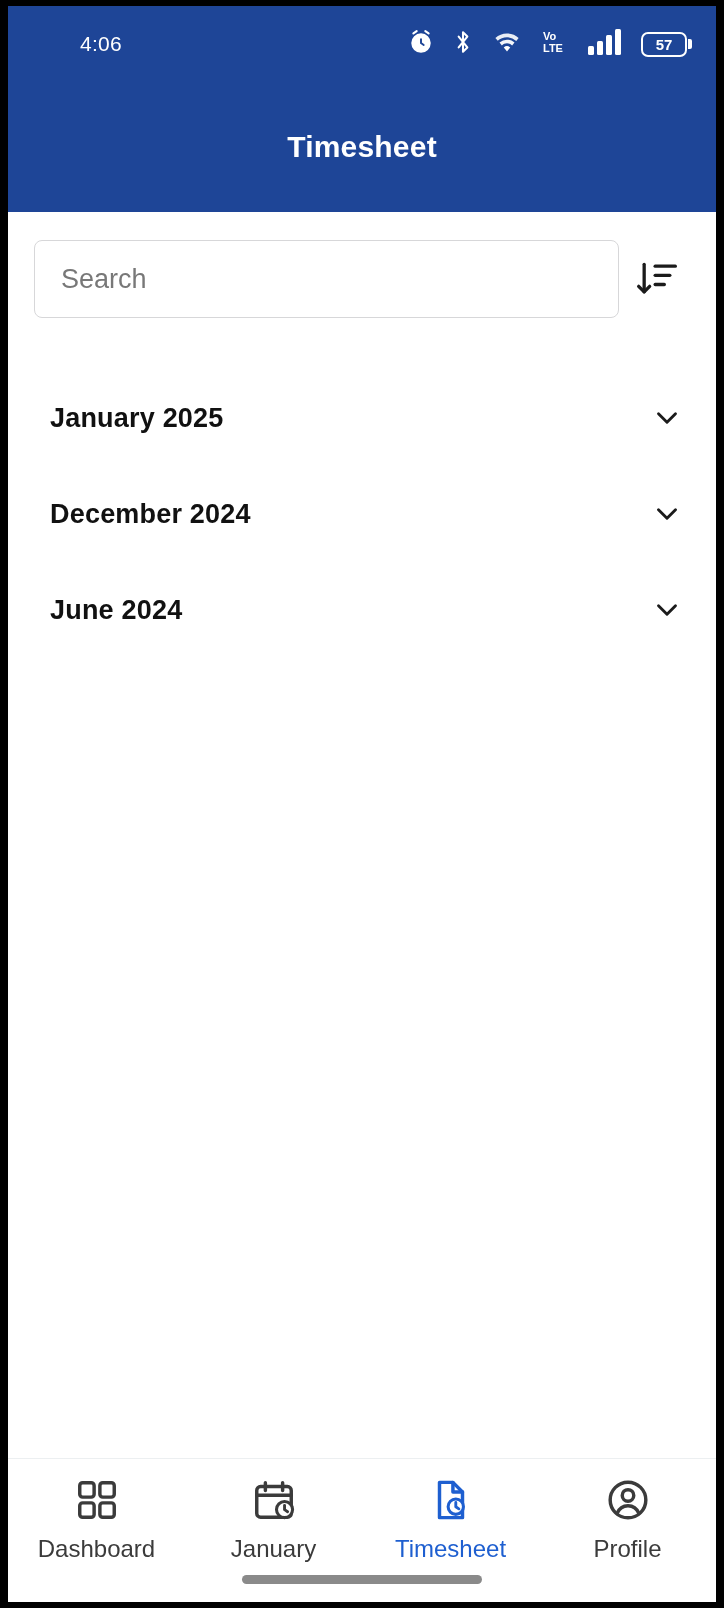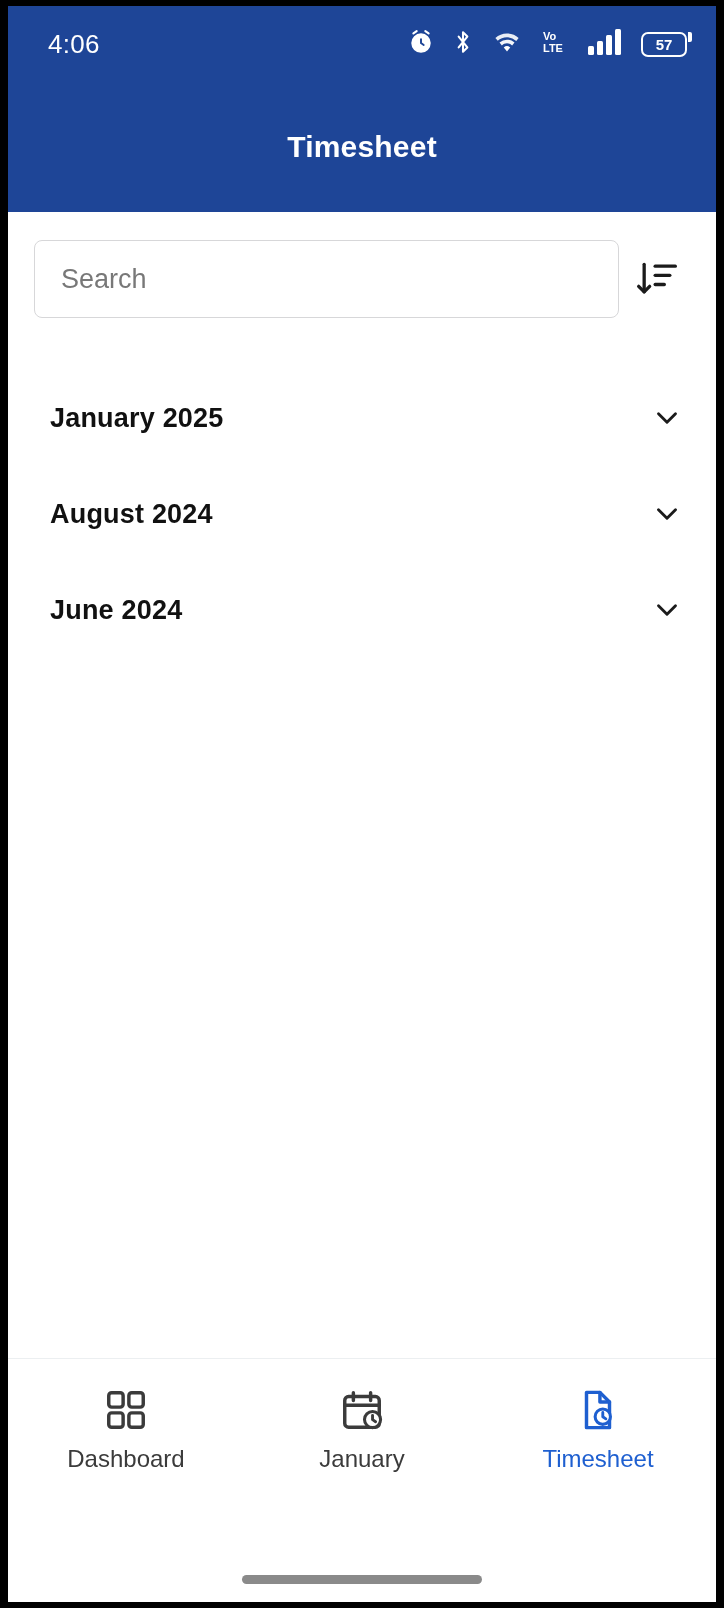--- a/index.html
+++ b/index.html
@@ -24,31 +24,33 @@
   .statusbar {
     height: 76px;
     background: #1e4597;
     display: flex;
     align-items: center;
     justify-content: space-between;
     padding: 0 24px 0 40px;
     color: #fff;
   }
   .clock {
-    font-size: 26px;
+    font-size: 21px;
     letter-spacing: 0.3px;
+    margin-left: 32px;
   }
   .status-icons {
     display: flex;
     align-items: center;
     gap: 19px;
   }
   .status-icons .ic { display: block; }
   .battery {
     display: flex;
+    align-items: center;
   }
   .battery-body {
     width: 46px;
     height: 25px;
     border: 2.5px solid #fff;
     border-radius: 7px;
     display: flex;
     align-items: center;
     justify-content: center;
     font-size: 15px;
@@ -133,26 +135,26 @@
     font-weight: bold;
     color: #111;
     letter-spacing: 0.2px;
     text-align: center;
   }
   .chev { width: 34px; height: 34px; display: block; }
   
   .bottomnav {
     position: absolute;
     left: 0; right: 0; bottom: 0;
-    height: 244px;
+    height: 144px;
     background: #fff;
     border-top: 1.5px solid #eceff1;
     display: flex;
     align-items: flex-start;
-    padding-top: 26px;
+    padding-top: 16px;
   }
   .nav-item {
     flex: 1;
     display: flex;
     flex-direction: column;
     align-items: center;
     gap: 10px;
     cursor: pointer;
   }
   .nav-icon { height: 50px; display: flex; align-items: center; justify-content: center; }
@@ -246,21 +248,21 @@
       <div class="month-row">
         <span class="month-label">January 2025</span>
         <span class="chev">
           <svg width="34" height="34" viewBox="0 0 24 24" fill="none" stroke="#1b1b1b" stroke-width="2" stroke-linecap="round" stroke-linejoin="round">
             <path d="M6 9l6 6 6-6"></path>
           </svg>
         </span>
       </div>
 
       <div class="month-row">
-        <span class="month-label">August 2024</span>
+        <span class="month-label">December 2024</span>
         <span class="chev">
           <svg width="34" height="34" viewBox="0 0 24 24" fill="none" stroke="#1b1b1b" stroke-width="2" stroke-linecap="round" stroke-linejoin="round">
             <path d="M6 9l6 6 6-6"></path>
           </svg>
         </span>
       </div>
 
       <div class="month-row">
         <span class="month-label">June 2024</span>
         <span class="chev">
@@ -304,17 +306,27 @@
         <svg width="46" height="46" viewBox="0 0 24 24" fill="none" stroke="#1e5fd0" stroke-width="1.8" stroke-linecap="round" stroke-linejoin="round">
           <path d="M6 2.8h7l5 5v13.4H6z"></path>
           <path d="M13 2.8v5h5"></path>
           <circle cx="14.5" cy="15.5" r="4" fill="#fff" stroke="#1e5fd0" stroke-width="1.6"></circle>
           <path d="M14.5 13.3v2.2l1.6 1.1" stroke-width="1.5"></path>
         </svg>
       </span>
       <span class="nav-label">Timesheet</span>
     </div>
 
+    <div class="nav-item">
+      <span class="nav-icon">
+        <svg width="46" height="46" viewBox="0 0 24 24" fill="none" stroke="#3b3b3b" stroke-width="1.8">
+          <circle cx="12" cy="12" r="9.3"></circle>
+          <circle cx="12" cy="9.6" r="3"></circle>
+          <path d="M6.3 19c1.1-2.6 3.1-4 5.7-4s4.6 1.4 5.7 4" stroke-linecap="round"></path>
+        </svg>
+      </span>
+      <span class="nav-label">Profile</span>
+    </div>
 
     <div class="home-indicator"></div>
   </div>
 
 </div>
 
 </body></html>

